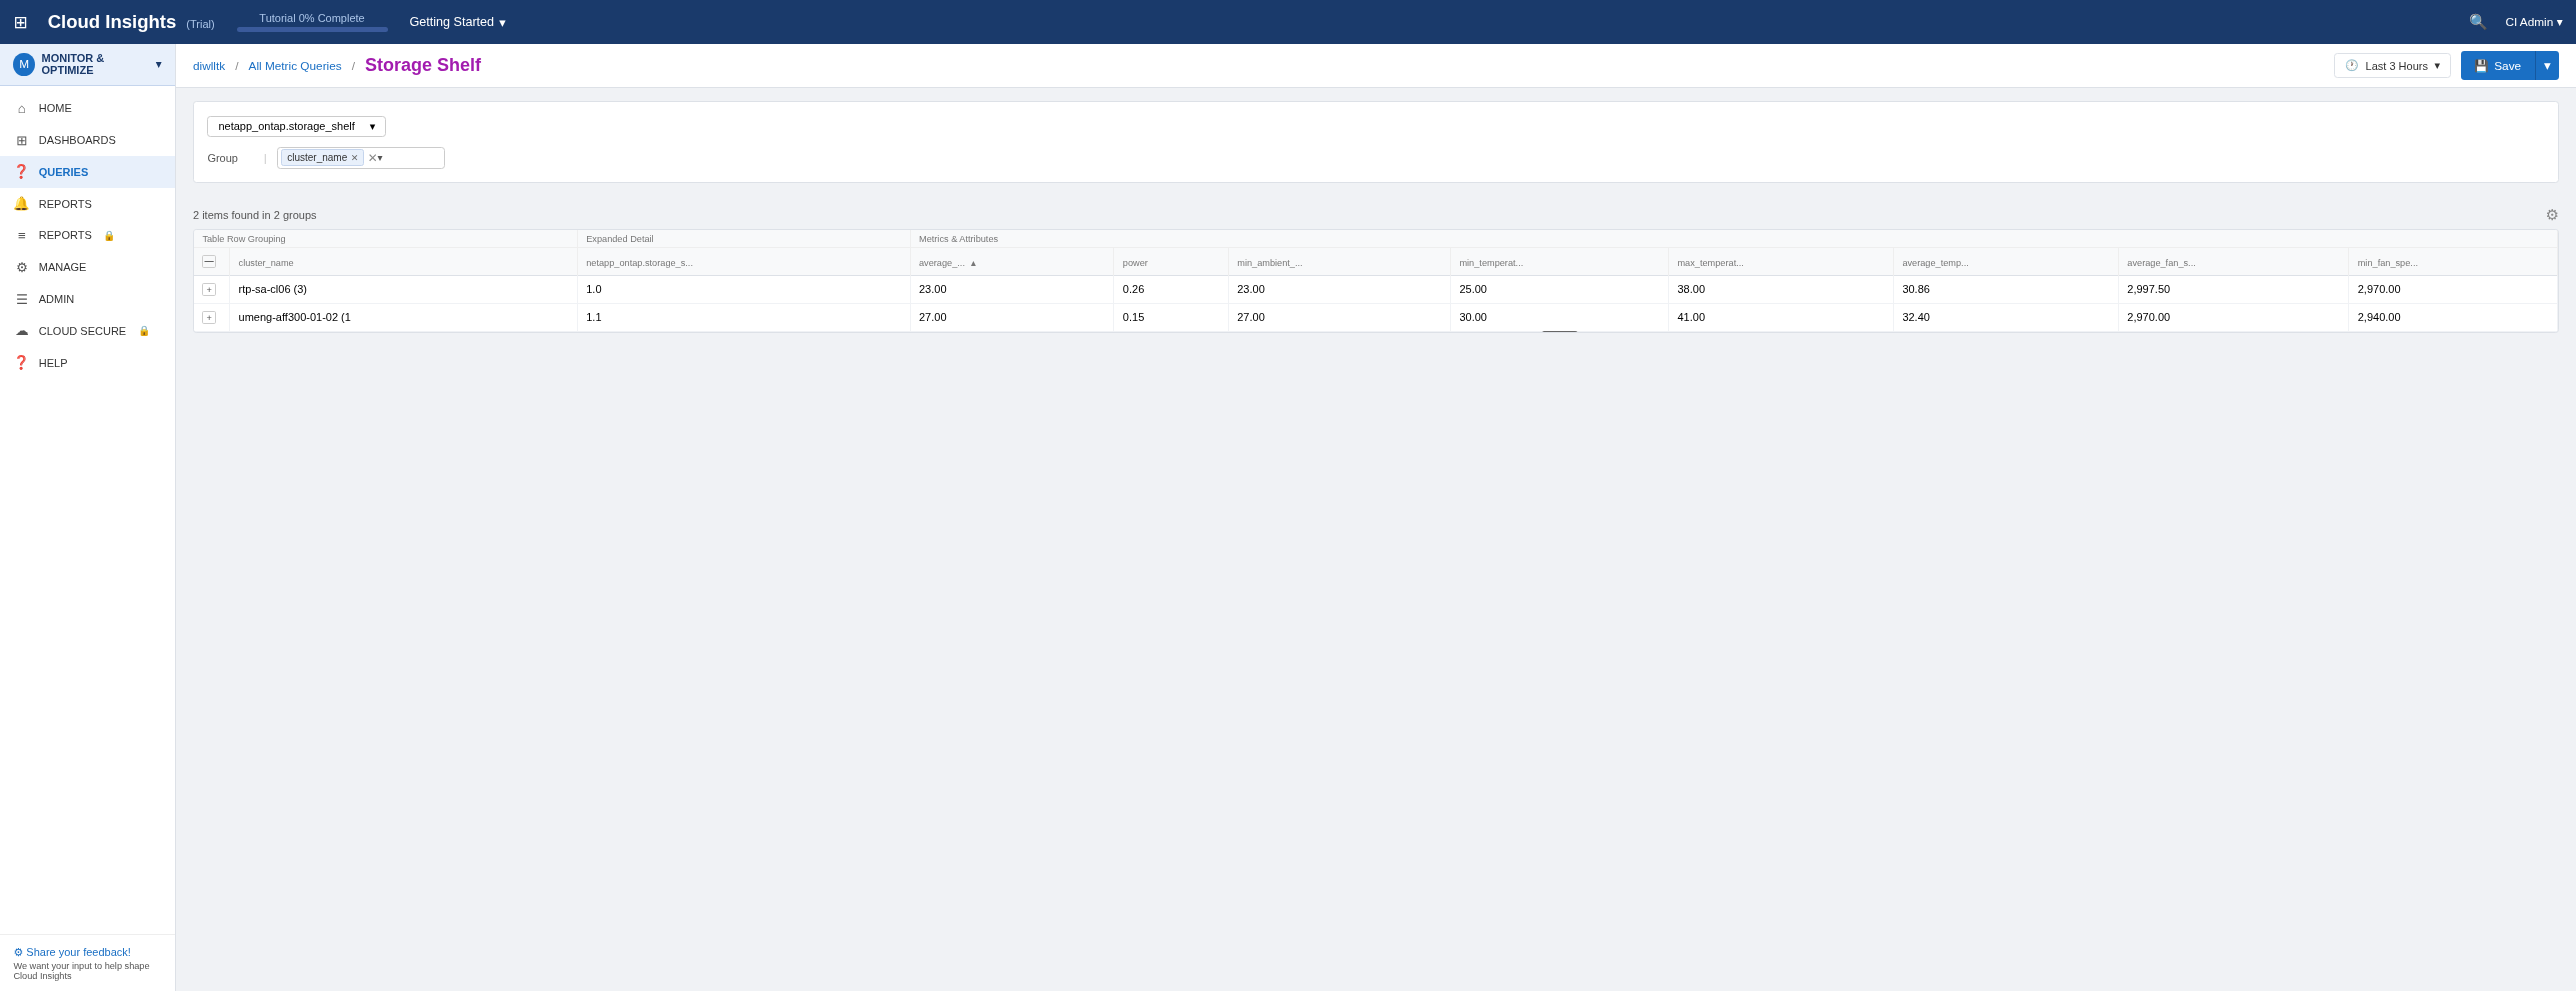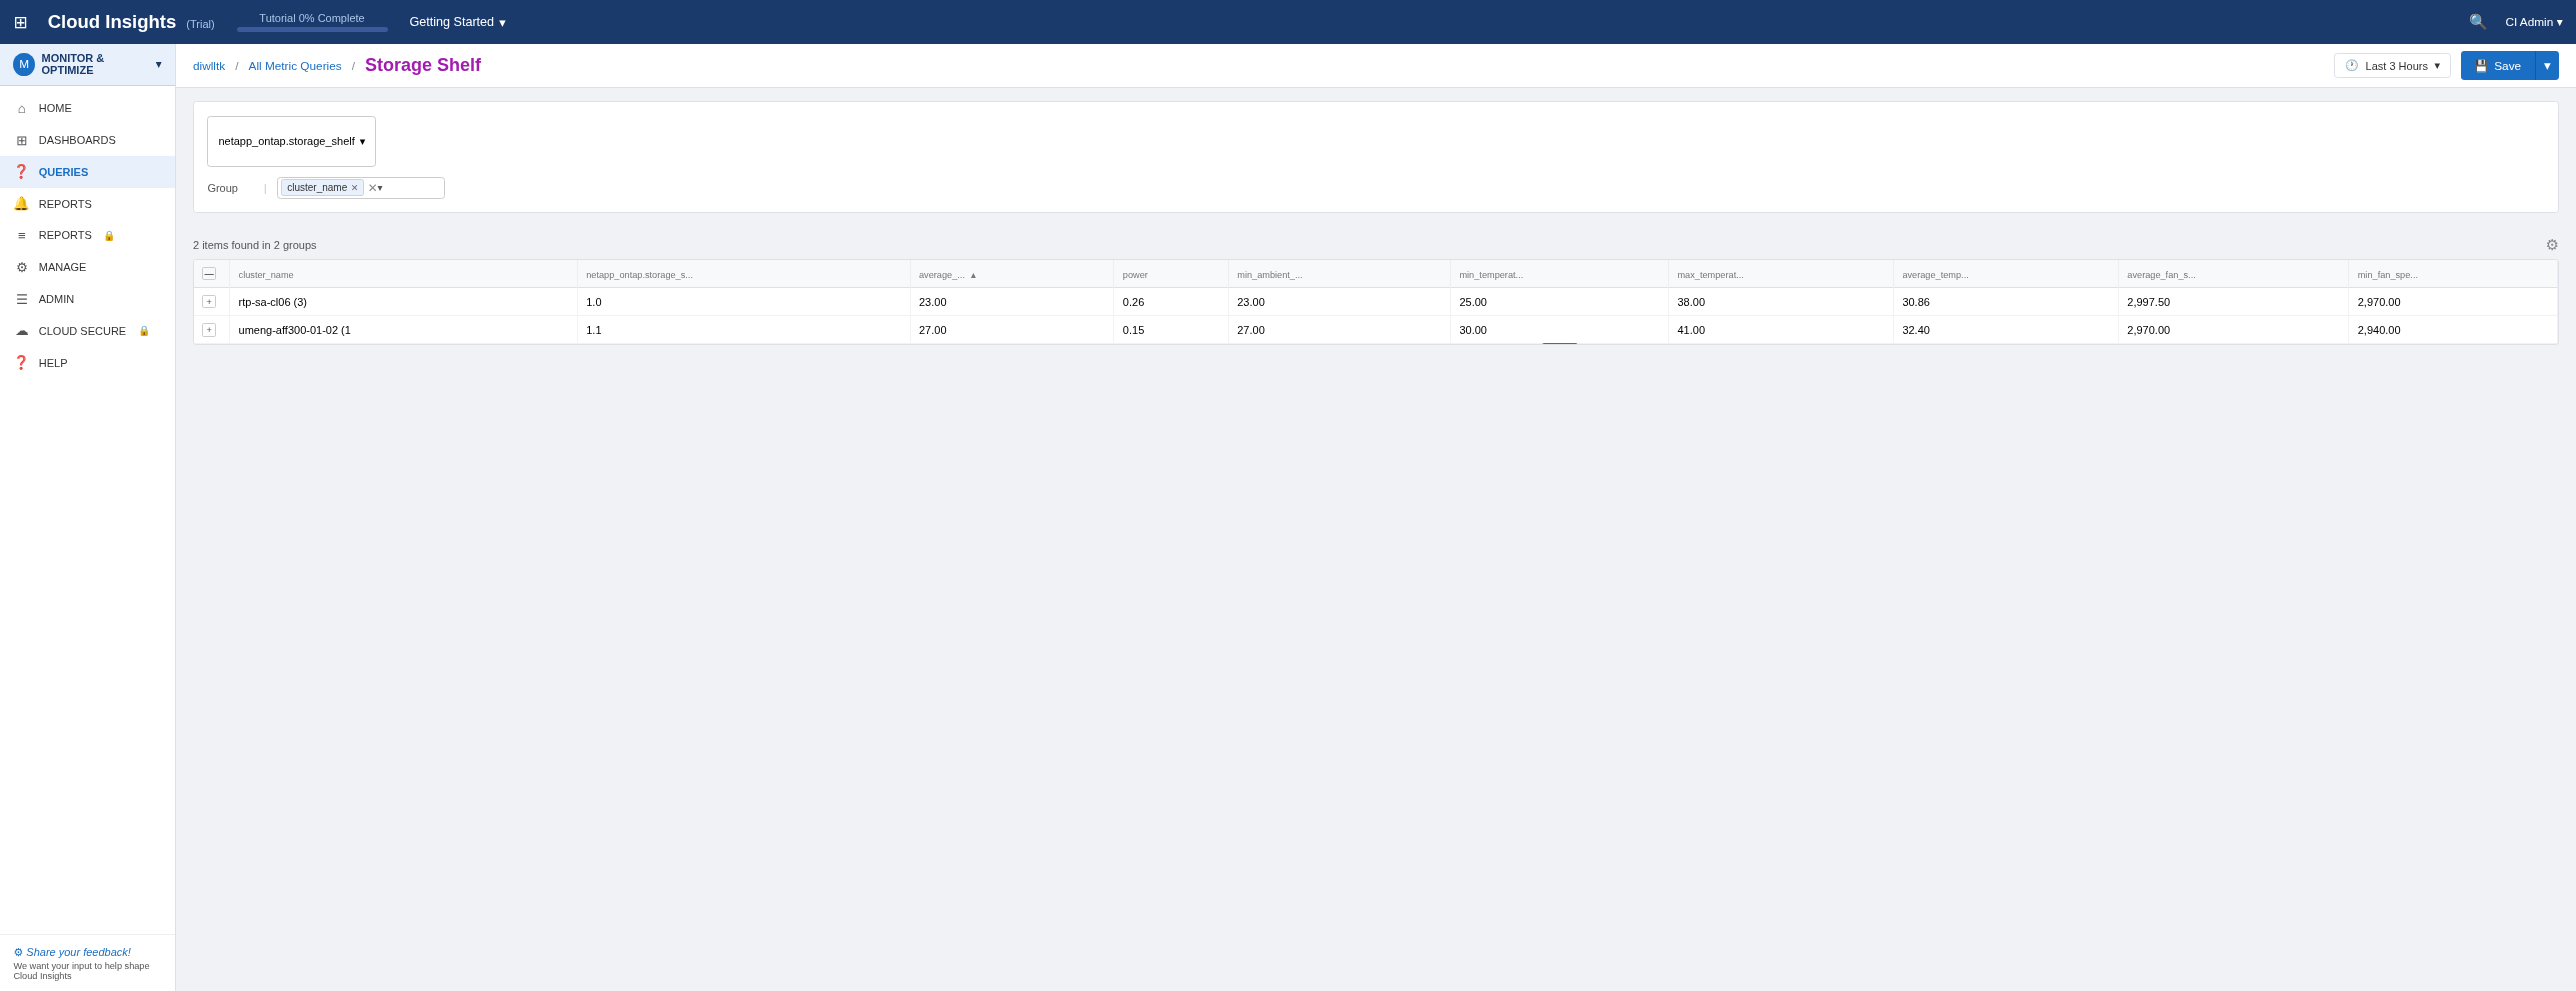--- a/index.html
+++ b/index.html
@@ -66,21 +66,21 @@
     .sidebar-item {
       display: flex; align-items: center; gap: 8.4px;
       padding: 8.4px 13.4px; cursor: pointer; color: #333;
       font-size: 11px;
     }
     .sidebar-item.active { background: #e8f0fb; color: #1a6fc4; font-weight: bold; }
     .sidebar-item-icon { font-size: 13.4px; color: #555; width: 17px; text-align: center; }
     .sidebar-item.active .sidebar-item-icon { color: #1a6fc4; }
     .sidebar-lock { font-size: 10px; margin-left: 3.4px; color: #888; }
     .sidebar-bottom { margin-top: auto; padding: 10px 13.4px; border-top: 0.8px solid #eee; }
-    .sidebar-share { color: #1a6fc4; font-size: 11px; cursor: pointer; font-style: italic; }
+    .sidebar-share { color: #1a6fc4; font-size: 11px; cursor: pointer; }
     .sidebar-share-sub { color: #555; font-size: 9.2px; margin-top: 1.7px; }
 
     
     .main {
       margin-top: 44px;
       margin-left: 176px;
       padding: 0;
       min-height: calc(100vh - 44px);
       background: #f0f2f5;
     }
@@ -120,22 +120,22 @@
     .query-card {
       background: #fff;
       border: 0.8px solid #dde1e7;
       border-radius: 3.4px;
       padding: 13.4px;
     }
     .query-type-selector {
       display: flex; align-items: center; gap: 6.7px; margin-bottom: 10px;
     }
     .query-type-btn {
-      border: 0.8px solid #ccc; border-radius: 3.4px; padding: 18px 10px;
-      background: #fff; cursor: pointer; font-size: 11px; display: flex; align-items: flex-start; gap: 5px;
+      border: 0.8px solid #ccc; border-radius: 3.4px; padding: 3px 10px;
+      background: #fff; cursor: pointer; font-size: 11px; display: flex; align-items: flex-start; gap: 15px;
     }
     .filter-row {
       display: flex; align-items: center; gap: 6.7px; margin-bottom: 6.7px;
     }
     .filter-label { font-size: 11px; color: #555; }
     .filter-add-btn {
       background: #1a6fc4; color: #fff; border: none; border-radius: 3.4px;
       width: 20px; height: 20px; cursor: pointer; font-size: 13.4px; display: flex; align-items: center; justify-content: center;
     }
     .help-icon {
@@ -345,20 +345,25 @@
   </div>
 
   <div class="results-bar">
     <span>2 items found in 2 groups</span>
     <span class="settings-icon">⚙</span>
   </div>
 
   <div class="data-table-wrapper">
     <table class="data-table">
       <thead>
+        <tr class="header-section-row">
+          <th colspan="2" style="color:#777;font-size:9.2px;">Table Row Grouping</th>
+          <th colspan="1" style="color:#777;font-size:9.2px;">Expanded Detail</th>
+          <th colspan="8" style="color:#777;font-size:9.2px;">Metrics &amp; Attributes</th>
+        </tr>
         <tr class="col-header-row">
           <th style="width:27px;">
             <button style="background:none;border:0.8px solid #ccc;border-radius:1.7px;width:13.4px;height:13.4px;cursor:pointer;font-size:9.2px;">—</button>
           </th>
           <th style="cursor:pointer;">
             cluster_name
           </th>
           <th style="cursor:pointer;">
             netapp_ontap.storage_s...
           </th>

